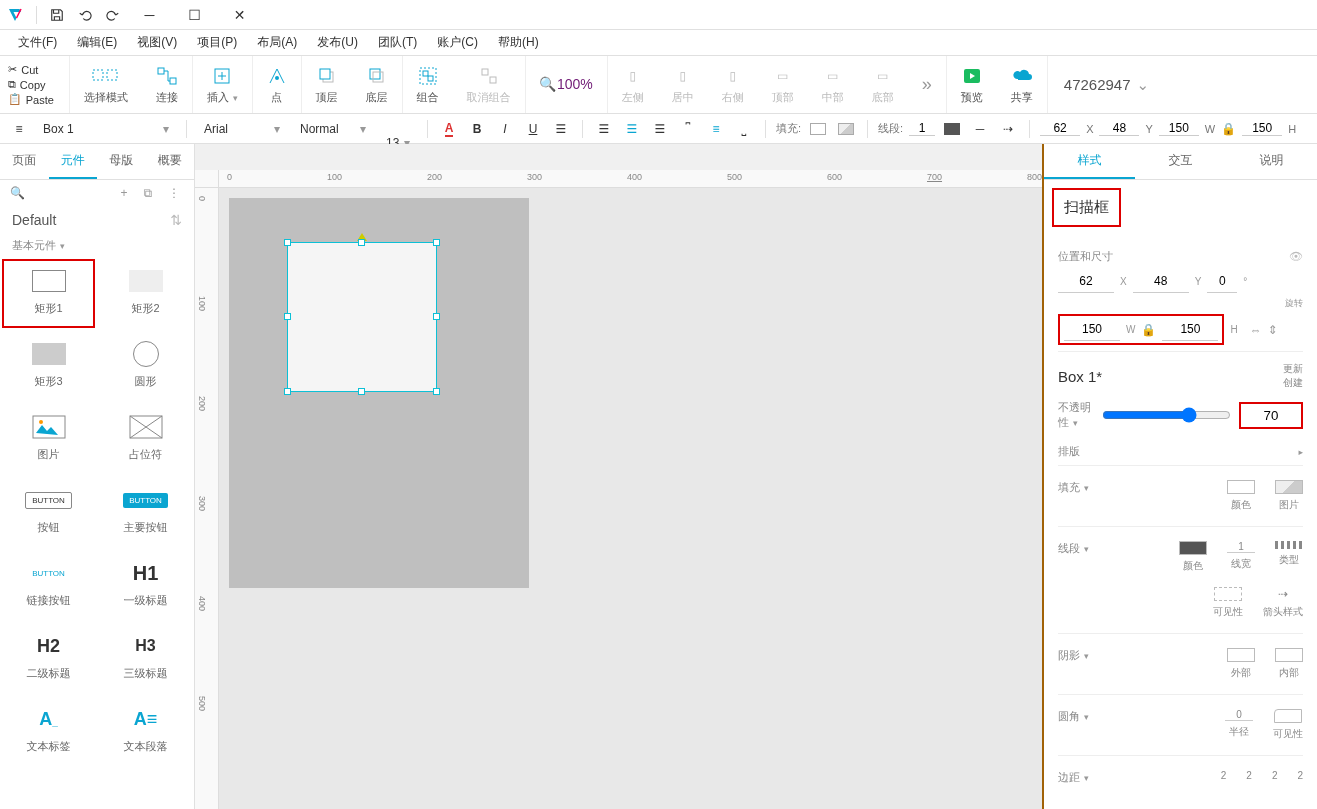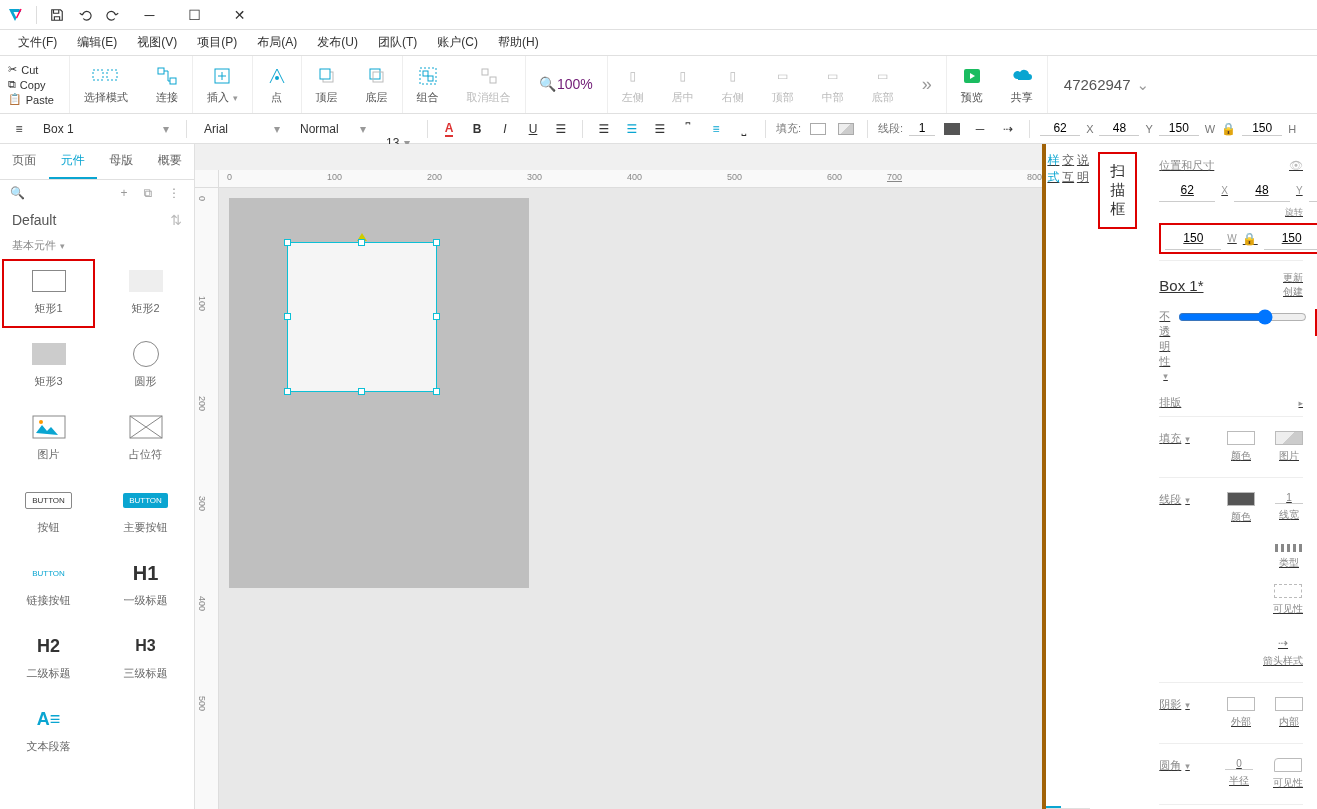--- a/index.html
+++ b/index.html
@@ -67,35 +67,35 @@
 .ca-ruler-h .tick { position: absolute; top: 2px; font-size: 9px; color: #888; }
 .ca-ruler-v .vtick { position: absolute; left: 2px; font-size: 9px; color: #888; writing-mode: vertical-rl; }
 .ca-canvas { position: absolute; top: 44px; left: 24px; right: 0; bottom: 0; background: #e8e8e8; overflow: hidden; }
 .ca-page { position: absolute; top: 10px; left: 10px; width: 300px; height: 390px; background: #bfbfbf; }
 .ca-box { position: absolute; top: 54px; left: 68px; width: 150px; height: 150px; background: #f5f5f5; border: 1px solid #888; }
 .ca-sel { position: absolute; top: 54px; left: 68px; width: 150px; height: 150px; border: 1px solid #0cc0d6; pointer-events: none; }
 .ca-handle { position: absolute; width: 7px; height: 7px; background: #fff; border: 1px solid #0cc0d6; }
 .ca-rot { position: absolute; top: -10px; left: 50%; transform: translateX(-50%); width: 0; height: 0; border-left: 5px solid transparent; border-right: 5px solid transparent; border-bottom: 8px solid #cccc00; }
 
 
-.right-panel { width: 275px; border-left: 4px solid #a16207; display: flex; flex-direction: row; background: #fff; text-decoration: underline; }
+.right-panel { width: 275px; border-left: 2px solid #a16207; display: flex; flex-direction: column; background: #fff; }
 .rp-tabs { display: flex; border-bottom: 1px solid #e0e0e0; }
 .rp-tabs .rp-tab { flex: 1; text-align: center; padding: 8px 0; font-size: 12px; cursor: pointer; color: #666; }
 .rp-tabs .rp-tab.active { color: #0aa5d1; border-bottom: 2px solid #0aa5d1; }
 .rp-name { margin: 8px; padding: 8px 10px; border: 2px solid #d00; font-size: 15px; display: inline-block; }
 .rp-body { padding: 8px 14px; overflow-y: auto; }
 .rp-sec-title { font-size: 11px; color: #888; margin: 6px 0; display: flex; justify-content: space-between; align-items: center; }
 .rp-pos-row { display: flex; align-items: center; gap: 6px; margin: 4px 0; }
 .rp-pos-in { width: 56px; border: none; border-bottom: 1px solid #ccc; text-align: center; font-size: 12px; padding: 4px 0; }
 .rp-pos-lab { font-size: 10px; color: #999; }
 .rp-boxed { border: 2px solid #d00; padding: 2px 4px; display: inline-flex; align-items: center; gap: 6px; }
 .rp-style-name { font-size: 15px; margin: 10px 0; display: flex; justify-content: space-between; align-items: center; }
-.rp-opacity { display: flex; align-items: flex-start; gap: 8px; margin: 8px 0 14px; }
+.rp-opacity { display: flex; align-items: center; gap: 8px; margin: 8px 0 14px; }
 .rp-slider { flex: 1; }
-.rp-op-in { width: 36px; border: 2px solid #d00; text-align: center; padding: 4px; }
+.rp-op-in { width: 64px; border: 2px solid #d00; text-align: center; padding: 4px; }
 .rp-prop-row { display: flex; align-items: flex-start; margin: 14px 0; }
 .rp-prop-label { width: 60px; font-size: 11px; color: #888; }
 .rp-prop-vals { flex: 1; display: flex; gap: 20px; justify-content: flex-end; flex-wrap: wrap; }
 .rp-prop-val { display: flex; flex-direction: column; align-items: center; font-size: 10px; color: #888; gap: 4px; }
 .rp-swatch { width: 28px; height: 14px; border: 1px solid #bbb; }
 .rp-divider { height: 1px; background: #eee; margin: 6px 0; }
 
 .chev::after { content: "▾"; font-size: 9px; color: #999; margin-left: 4px; }
 .chev-r::after { content: "▸"; font-size: 9px; color: #999; margin-left: 4px; }
 </style>
@@ -457,38 +457,44 @@
           <div class="wlabel">二级标题</div>
         </div>
       <div class="lp-widget">
           <div class="wicon">
             <b style="font-size:16px;">H3</b>
           </div>
           <div class="wlabel">三级标题</div>
         </div>
       <div class="lp-widget">
           <div class="wicon">
+            <span style="color:#0aa5d1;font-size:18px;font-weight:bold;">A<span style="font-size:10px;">_</span></span>
+          </div>
+          <div class="wlabel">文本标签</div>
+        </div>
+      <div class="lp-widget">
+          <div class="wicon">
             <span style="color:#0aa5d1;font-size:18px;font-weight:bold;">A≡</span>
           </div>
           <div class="wlabel">文本段落</div>
         </div>
     </div>
   </div>
 
   <div class="canvas-area">
     <div class="ca-ruler-corner"></div>
     <div class="ca-ruler-h">
       <span class="tick" style="left:8px;">0</span>
       <span class="tick" style="left:108px;">100</span>
       <span class="tick" style="left:208px;">200</span>
       <span class="tick" style="left:308px;">300</span>
       <span class="tick" style="left:408px;">400</span>
       <span class="tick" style="left:508px;">500</span>
       <span class="tick" style="left:608px;">600</span>
-      <span class="tick" style="left:668px;text-decoration:underline;">700</span>
+      <span class="tick" style="left:708px;text-decoration:underline;">700</span>
       <span class="tick" style="left:808px;">800</span>
     </div>
     <div class="ca-ruler-v">
       <span class="vtick" style="top:8px;">0</span>
       <span class="vtick" style="top:108px;">100</span>
       <span class="vtick" style="top:208px;">200</span>
       <span class="vtick" style="top:308px;">300</span>
       <span class="vtick" style="top:408px;">400</span>
       <span class="vtick" style="top:508px;">500</span>
     </div>

